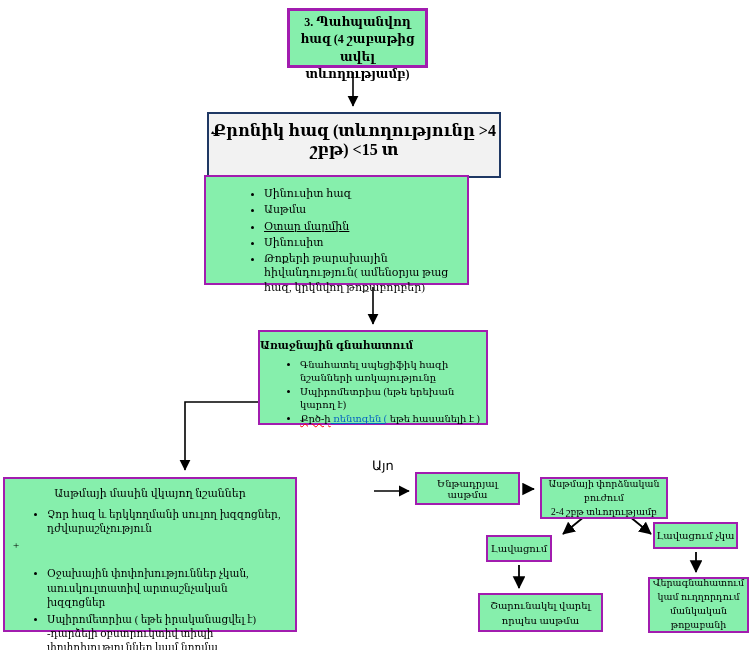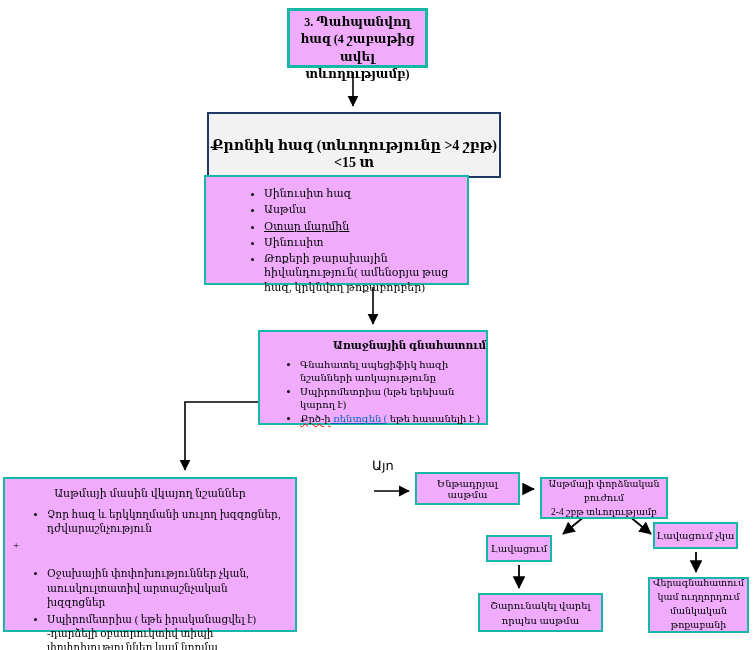--- a/index.html
+++ b/index.html
@@ -1,36 +1,36 @@
 <!DOCTYPE html>
 <html><head>
 <meta charset="utf-8">
 <style>
   html,body{margin:0;padding:0;background:#ffffff;}
   #canvas{
     position:relative;width:755px;height:650px;background:#ffffff;
     font-family:"Liberation Serif","DejaVu Serif",serif;color:#000;
     overflow:hidden;
   }
-  .box{position:absolute;background:#f0abfc;border:2px solid #14b8a6;box-sizing:border-box;}
+  .box{position:absolute;background:#86efac;border:2px solid #a21caf;box-sizing:border-box;}
   .center{text-align:center;}
   .bold{font-weight:bold;}
   .flex-center{display:flex;align-items:center;justify-content:center;flex-direction:column;}
 
   #box-persistent{left:287px;top:8px;width:141px;height:60px;border-width:3px;
     font-size:12px;line-height:1.45;padding:3px 2px;}
   #box-chronic{left:207px;top:112px;width:294px;height:66px;
-    background:#f2f2f2;border:2px solid #1f3864;font-size:14px;padding-top:23px;}
+    background:#f2f2f2;border:2px solid #1f3864;font-size:16px;padding-top:7px;}
   #box-differential{left:204px;top:175px;width:265px;height:110px;font-size:11px;}
   #box-differential ul{margin:9px 0 0 0;padding-left:58px;}
   #box-differential li{margin-bottom:2px;line-height:1.3;padding-right:6px;}
   li.underlined{text-decoration:underline;}
 
   #box-primary{left:258px;top:330px;width:230px;height:95px;font-size:10px;}
-  #box-primary .title{font-weight:bold;text-align:right;margin-top:7px;font-size:10.5px;}
+  #box-primary .title{font-weight:bold;text-align:left;margin-top:7px;font-size:10.5px;}
   #box-primary ul{margin:7px 0 0 0;padding-left:40px;}
   #box-primary li{margin-bottom:1px;line-height:1.3;padding-right:4px;}
   .spellcheck-red{text-decoration:underline wavy #ff0000;text-decoration-thickness:1px;}
   .link-blue{color:#0563c1;text-decoration:underline;}
 
   #box-asthma-signs{left:3px;top:477px;width:294px;height:155px;font-size:10.5px;}
   #box-asthma-signs .title{font-weight:normal;text-align:center;margin-top:8px;font-size:11px;}
   #box-asthma-signs ul{margin:8px 0 0 0;padding-left:42px;}
   #box-asthma-signs li{margin-bottom:3px;line-height:1.35;padding-right:10px;}
   #plus-line{margin:2px 0 2px 8px;font-size:11px;}

